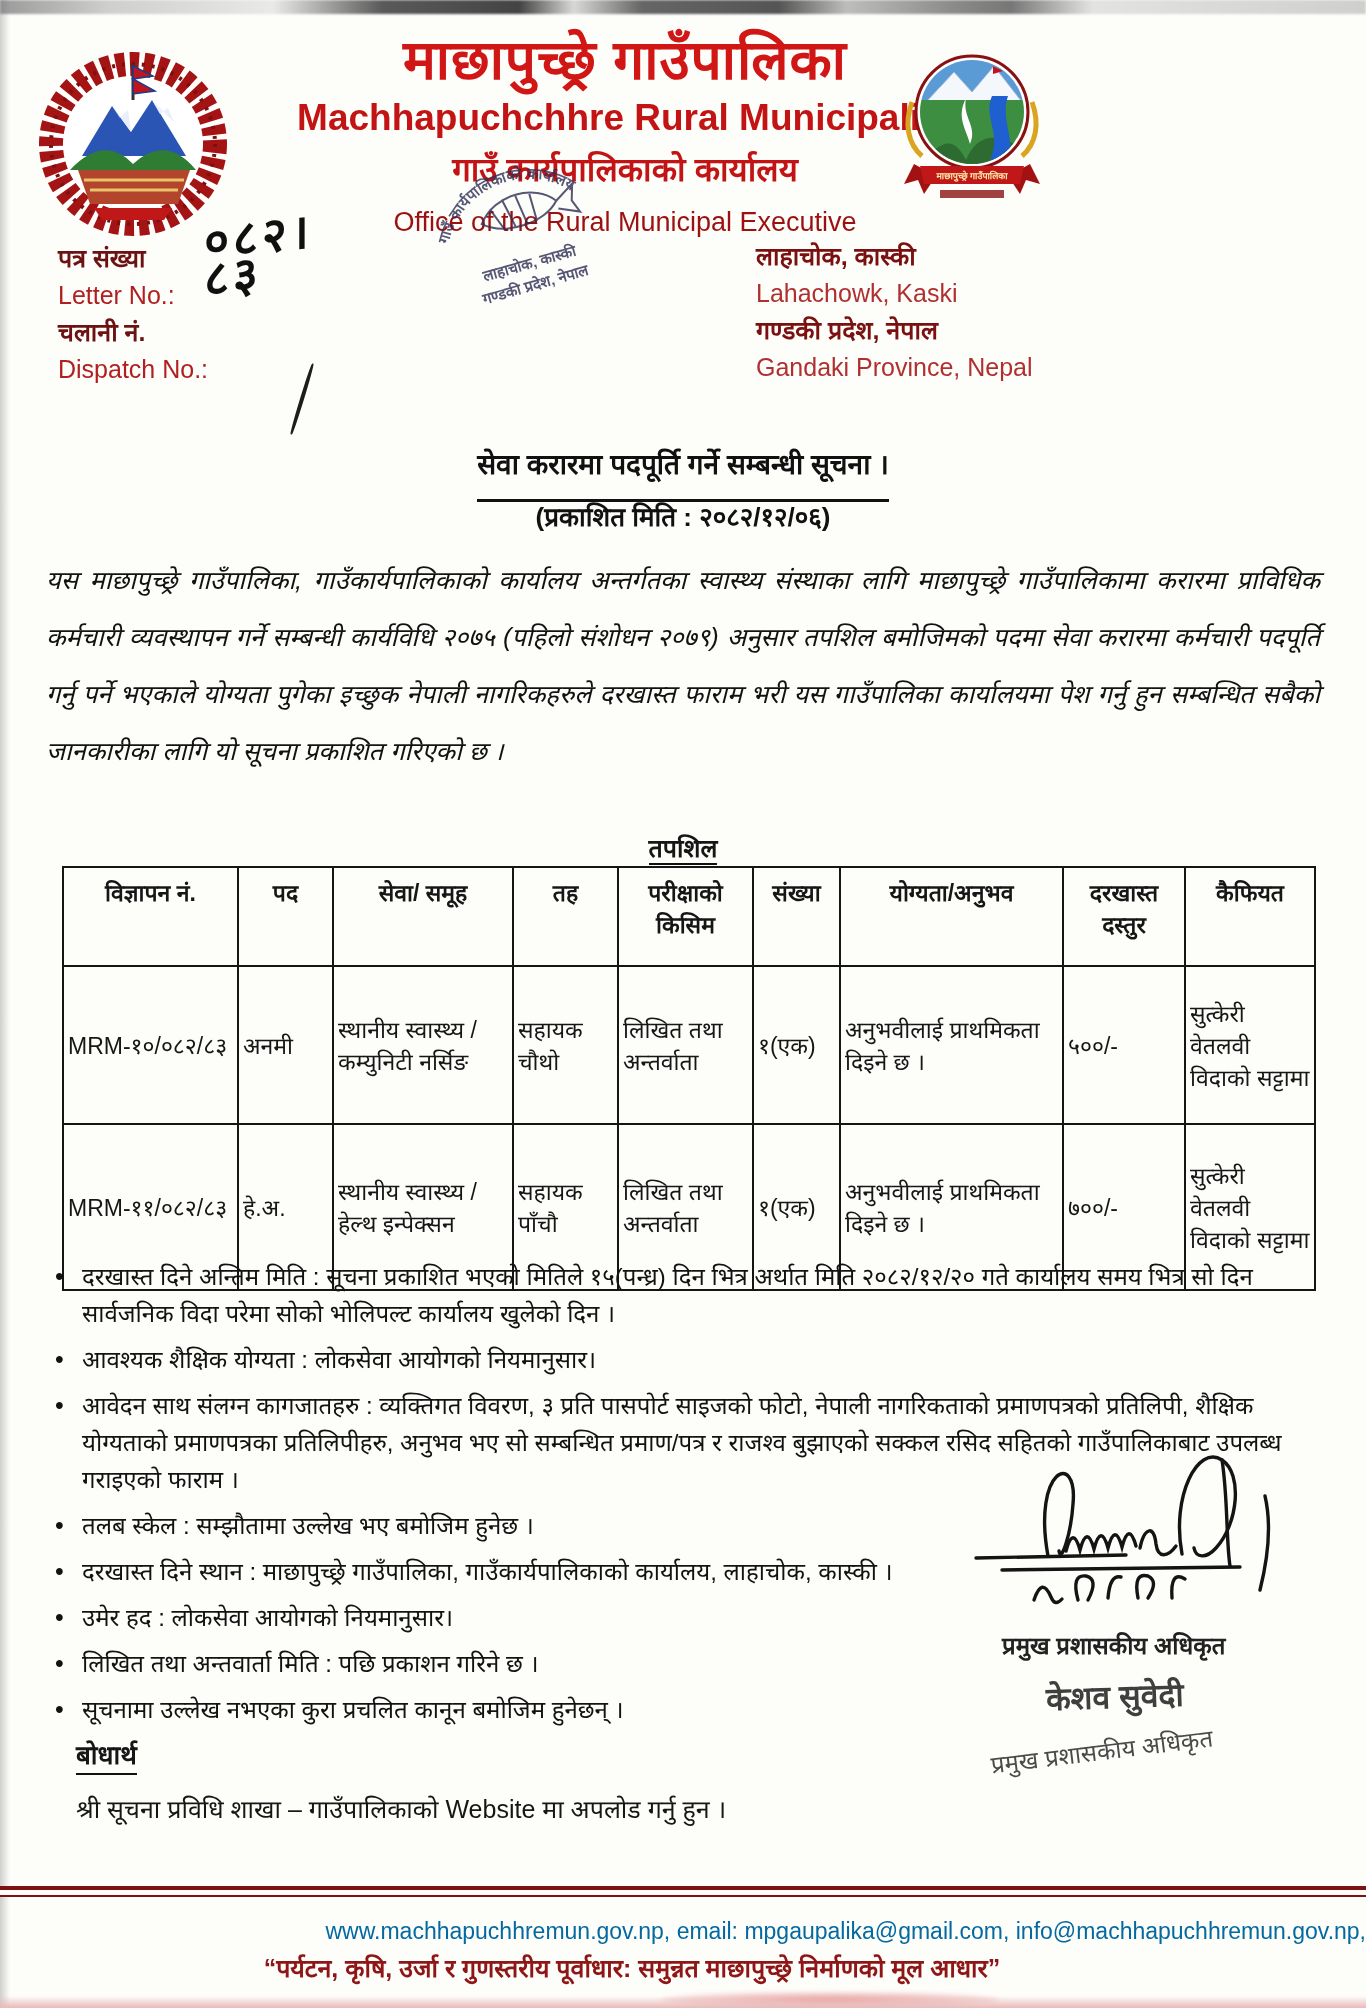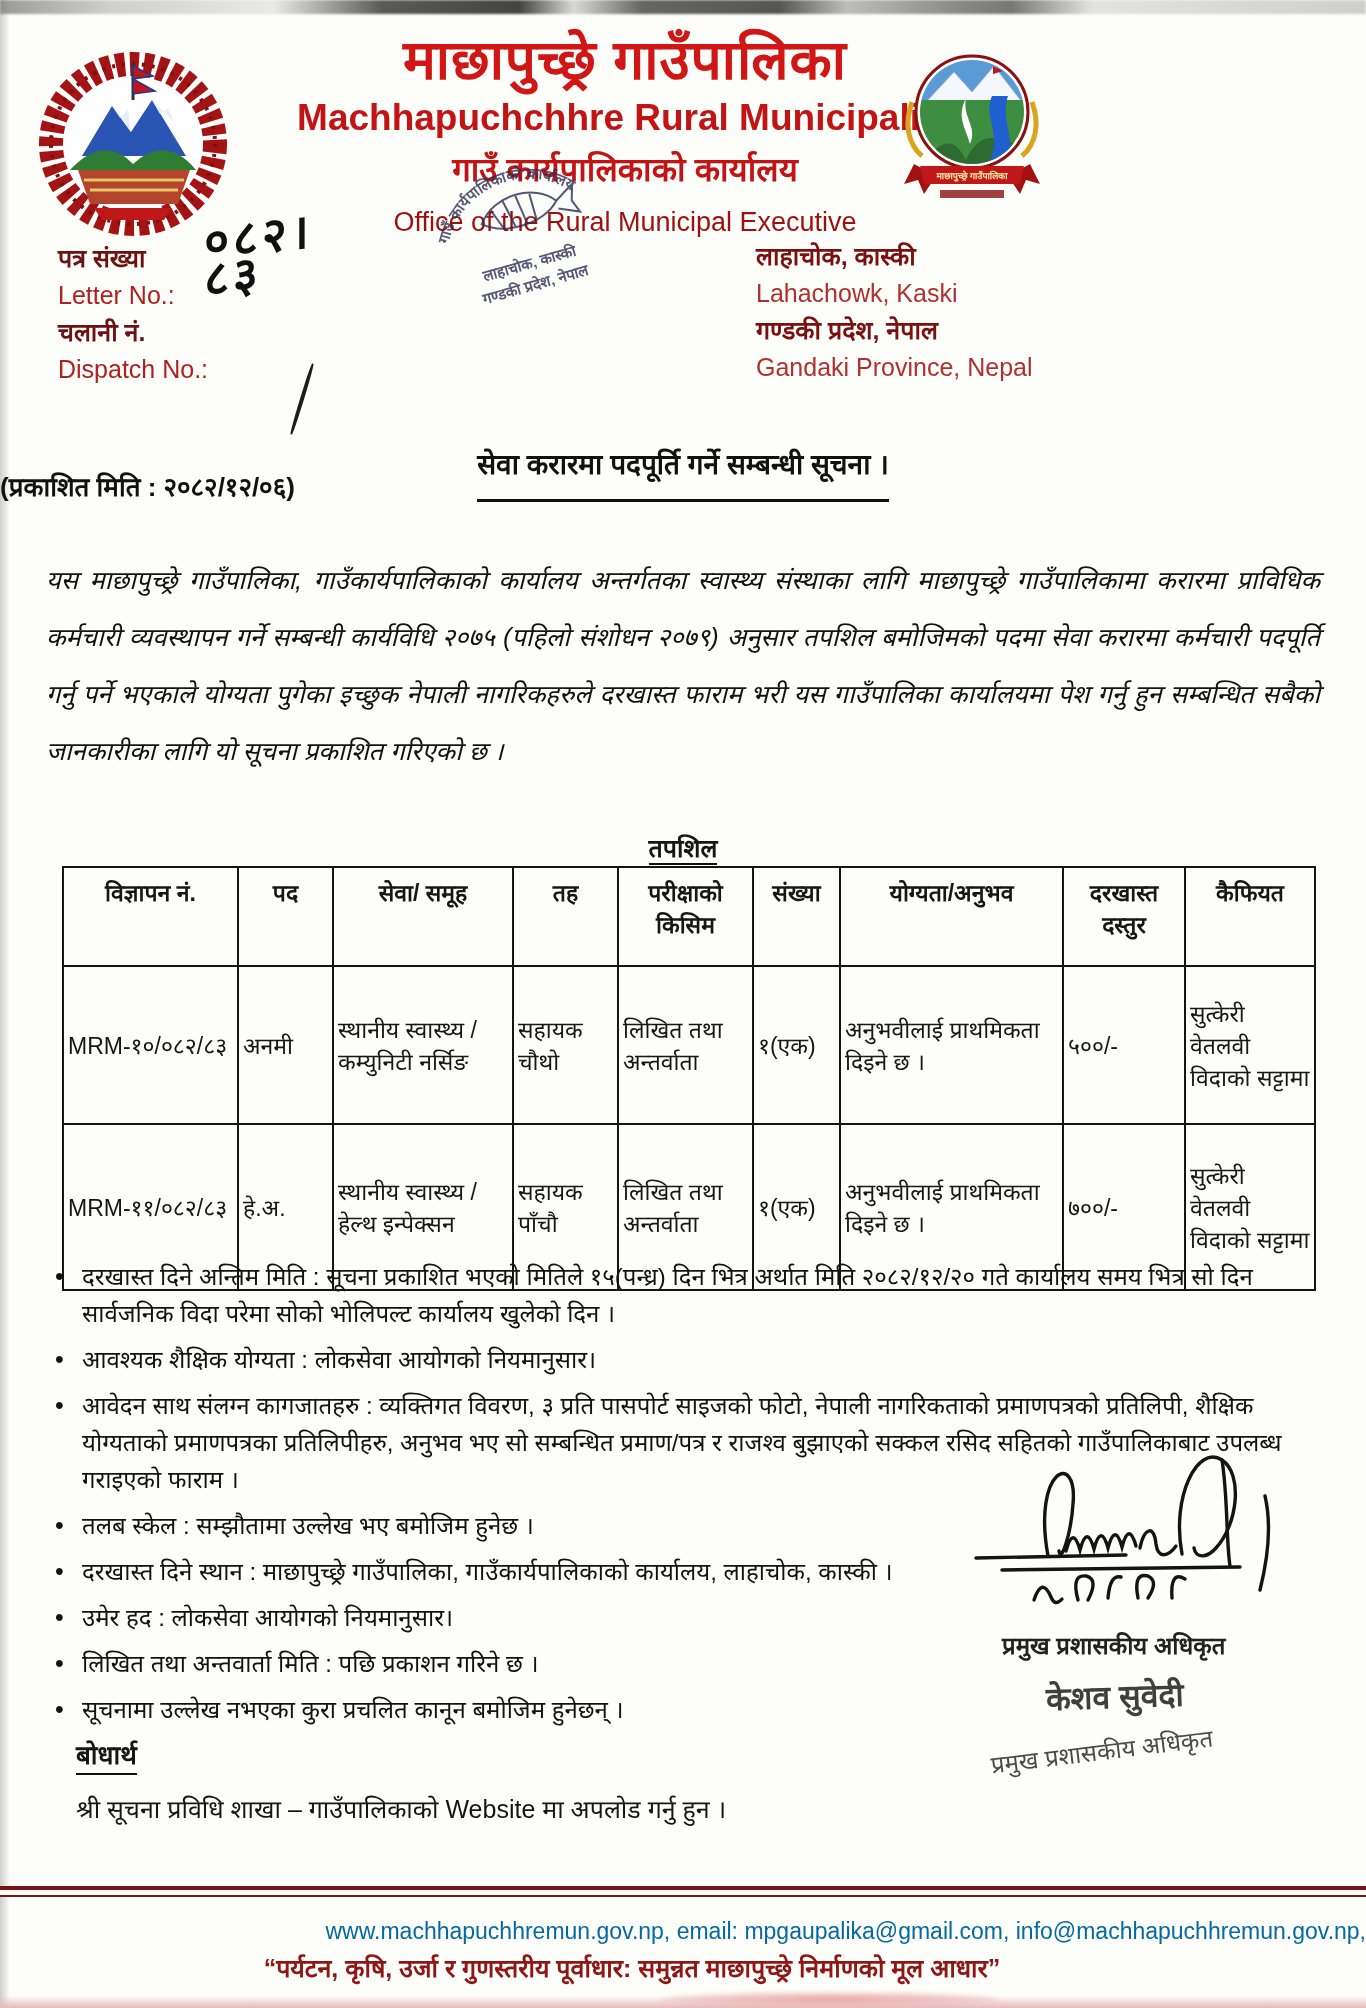--- a/index.html
+++ b/index.html
@@ -32,21 +32,21 @@
   .meta-en{color:#b02020;}
   .hand{position:absolute;left:146px;top:-22px;font-size:48px;color:#101010;
         transform:rotate(-6deg) skewX(-6deg);letter-spacing:4px;}
   .addr-right{position:absolute;left:756px;top:238px;font-size:25px;line-height:37px;}
   .addr-np{font-weight:bold;color:#7a1010;}
   .addr-en{color:#b03030;}
   
   .notice-title{position:absolute;top:444px;left:0;width:1366px;text-align:center;
     font-size:28px;font-weight:bold;color:#111;}
   .notice-title span{border-bottom:3px solid #111;padding-bottom:19px;}
-  .notice-date{position:absolute;top:468px;left:0;width:1366px;text-align:left;
+  .notice-date{position:absolute;top:498px;left:0;width:1366px;text-align:center;
     font-size:26px;font-weight:bold;color:#111;}
   .body-par{position:absolute;left:46px;top:552px;width:1274px;font-size:25.5px;
     line-height:57px;text-align:justify;color:#121212;font-style:italic;}
   
   .tbl-caption{position:absolute;top:830px;left:0;width:1366px;text-align:center;
     font-size:25px;font-weight:bold;}
   .tbl-caption span{border-bottom:2.5px solid #111;padding-bottom:1px;}
   table.details{position:absolute;left:62px;top:866px;width:1252px;border-collapse:collapse;
     font-size:23px;table-layout:fixed;}
   table.details th,table.details td{border:2px solid #151515;padding:3px 4px;

